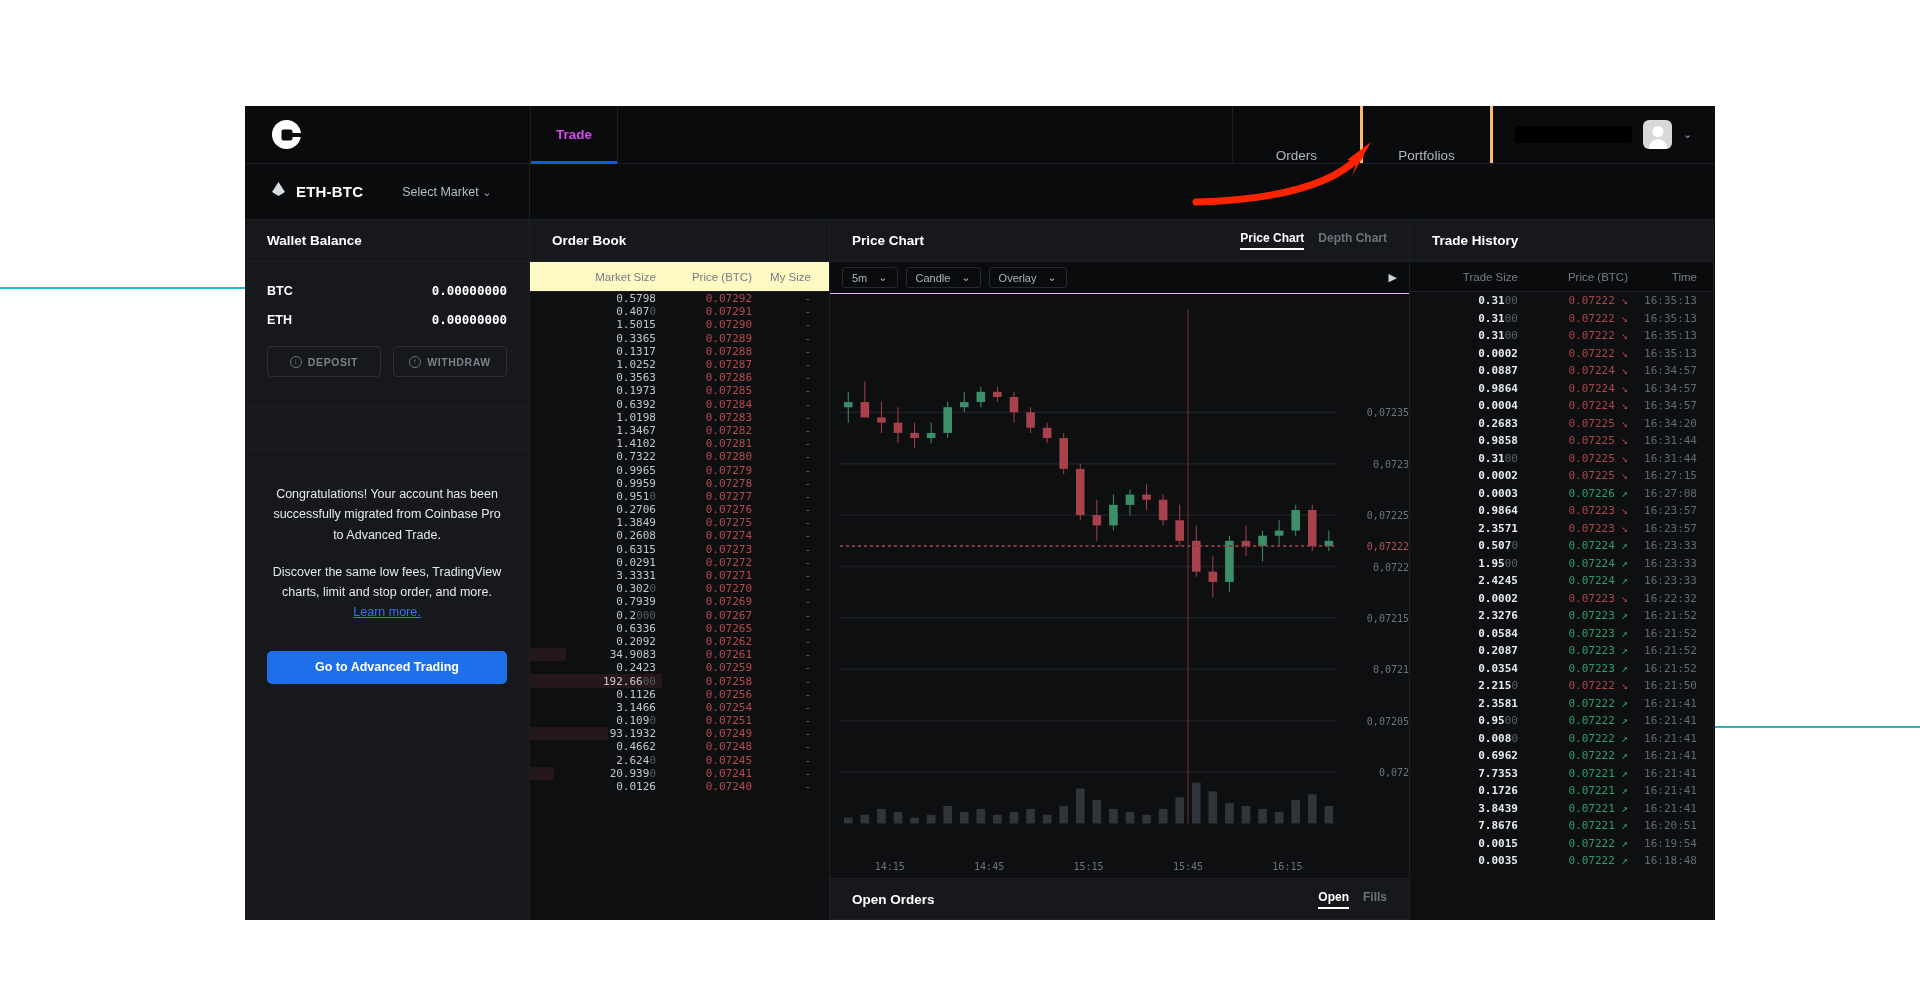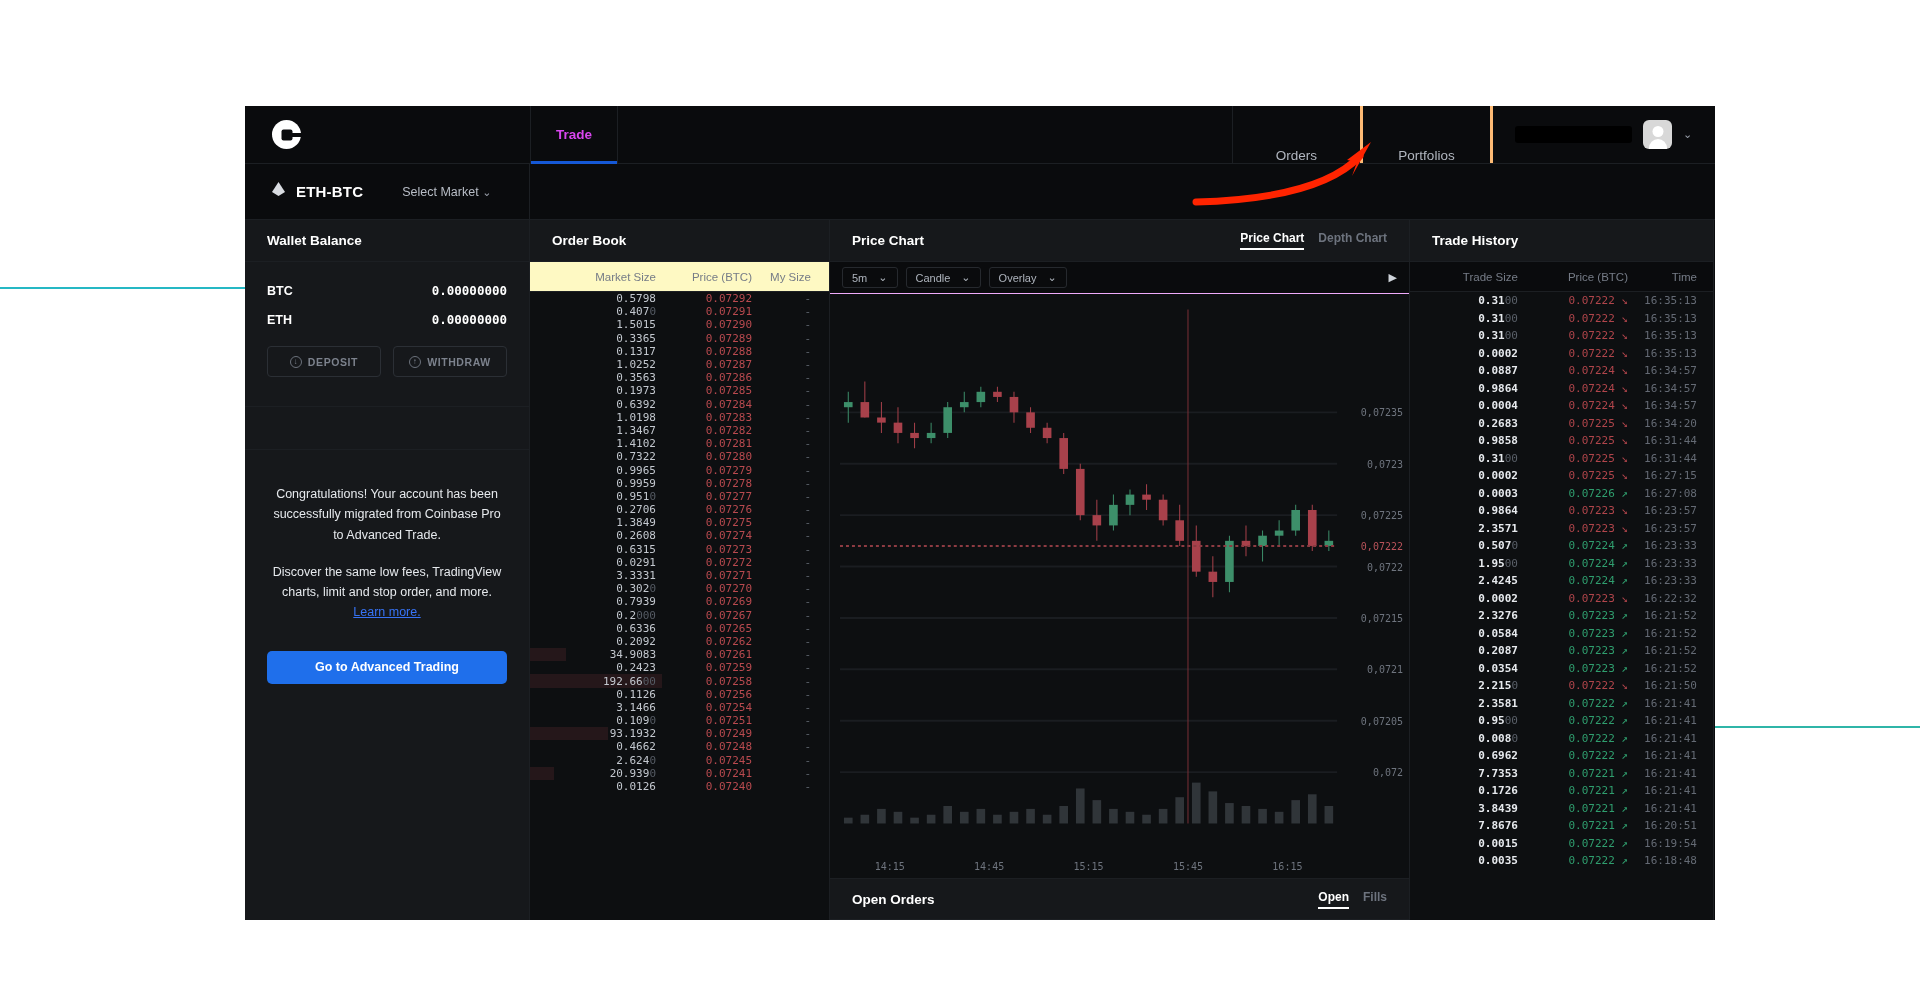--- a/index.html
+++ b/index.html
@@ -115,21 +115,21 @@
   .ob-row .my { flex:1; text-align:right; color:#5e646d; position:relative; }
 
   
   .chart-toolbar { height:32px; display:flex; align-items:center; gap:8px; padding:0 12px;
     background:#0a0b0d; border-bottom:1px solid #f0abfc; }
   .ct-btn { height:21px; padding:0 9px; border:1px solid #26292e; border-radius:3px;
     display:flex; align-items:center; gap:11px; font-size:11px; color:#aeb4bd; }
   .ct-play { margin-left:auto; color:#cfd4da; font-size:11px; }
   .chart-body { flex:1; position:relative; background:#0d0f11; overflow:hidden; }
   .chart-svg { position:absolute; inset:0; width:100%; height:100%; }
-  .ylab { position:absolute; right:6px; font-size:10px; color:#6e747e;
+  .ylab { position:absolute; right:0; font-size:10px; color:#6e747e;
     font-family:"DejaVu Sans Mono", monospace; transform:translateY(-50%); }
   .ylab.cur { color:#b9535a; }
   .xlab { position:absolute; bottom:6px; font-size:10px; color:#6e747e;
     font-family:"DejaVu Sans Mono", monospace; transform:translateX(-50%); }
   .oo-head { height:42px; display:flex; align-items:center; justify-content:space-between;
     padding:0 22px; background:#16181b; border-top:1px solid #1c1f23; border-bottom:1px solid #1c1f23;
     font-size:13.5px; font-weight:700; color:#fff; }
   .oo-thead { display:flex; padding:0 22px; height:30px; align-items:center;
     font-size:11.5px; color:#767c87; border-bottom:1px solid #1c1f23; }
   .oo-thead span { flex:1; }

